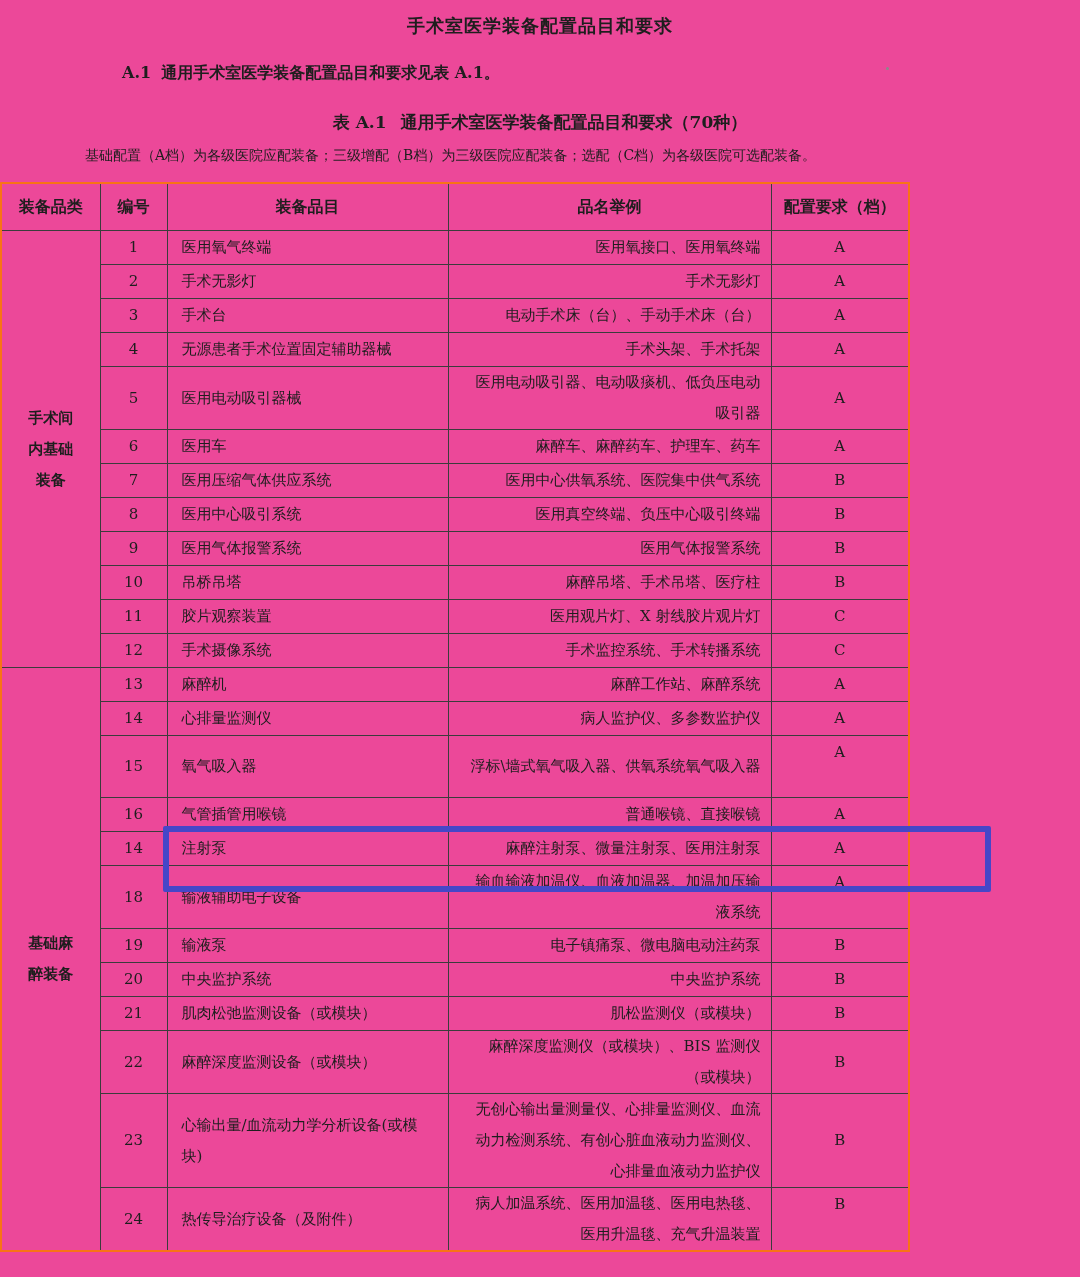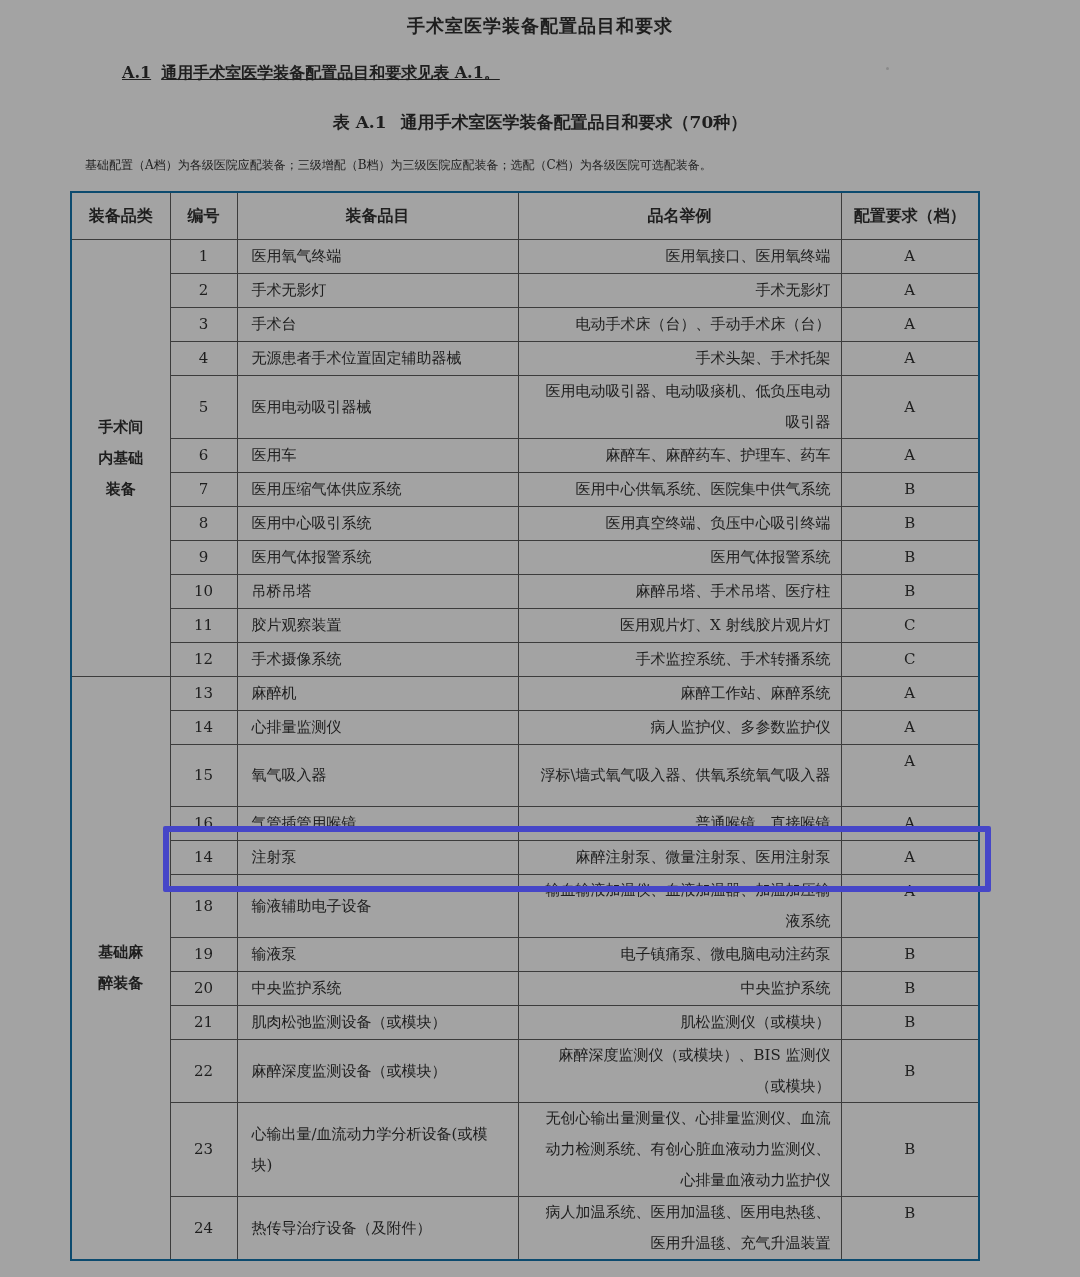--- a/index.html
+++ b/index.html
@@ -1,58 +1,56 @@
 <!DOCTYPE html>
 <html><head>
 <meta charset="utf-8">
 <style>
   html,body { margin:0; padding:0; background:#ffffff; }
   .page {
     position:relative;
     width:1080px; height:1277px;
-    background:#a3a3a3;
+    background:#ec4899;
     font-family:"DejaVu Serif","Liberation Serif",serif;
     color:#1e1e1e;
     overflow:hidden;
   }
   .doc-title {
     padding-top:14px;
     text-align:center;
     font-size:18px;
     font-weight:700;
     letter-spacing:1px;
   }
   .intro {
     margin-top:25px;
     margin-left:122px;
     font-size:16px;
     font-weight:600;
-    text-decoration:underline;
   }
   .intro .clause { margin-right:10px; }
   .table-caption {
     margin-top:27px;
     text-align:center;
     font-size:17px;
     font-weight:700;
   }
   .table-caption .cap-label { margin-right:14px; }
   .note {
-    margin-top:23px;
+    margin-top:13px;
     margin-left:85px;
     margin-right:80px;
-    font-size:12px;
+    font-size:14px;
   }
   table.equip {
     margin-top:17px;
-    margin-left:70px;
     width:908px;
     border-collapse:collapse;
     table-layout:fixed;
-    border:2px solid #0c4a6e;
+    border:2px solid #f97316;
   }
   table.equip th, table.equip td {
     border:1.6px solid #3c3c3c;
     vertical-align:middle;
     overflow:hidden;
   }
   table.equip th {
     height:44px;
     font-size:16px;
     font-weight:700;

